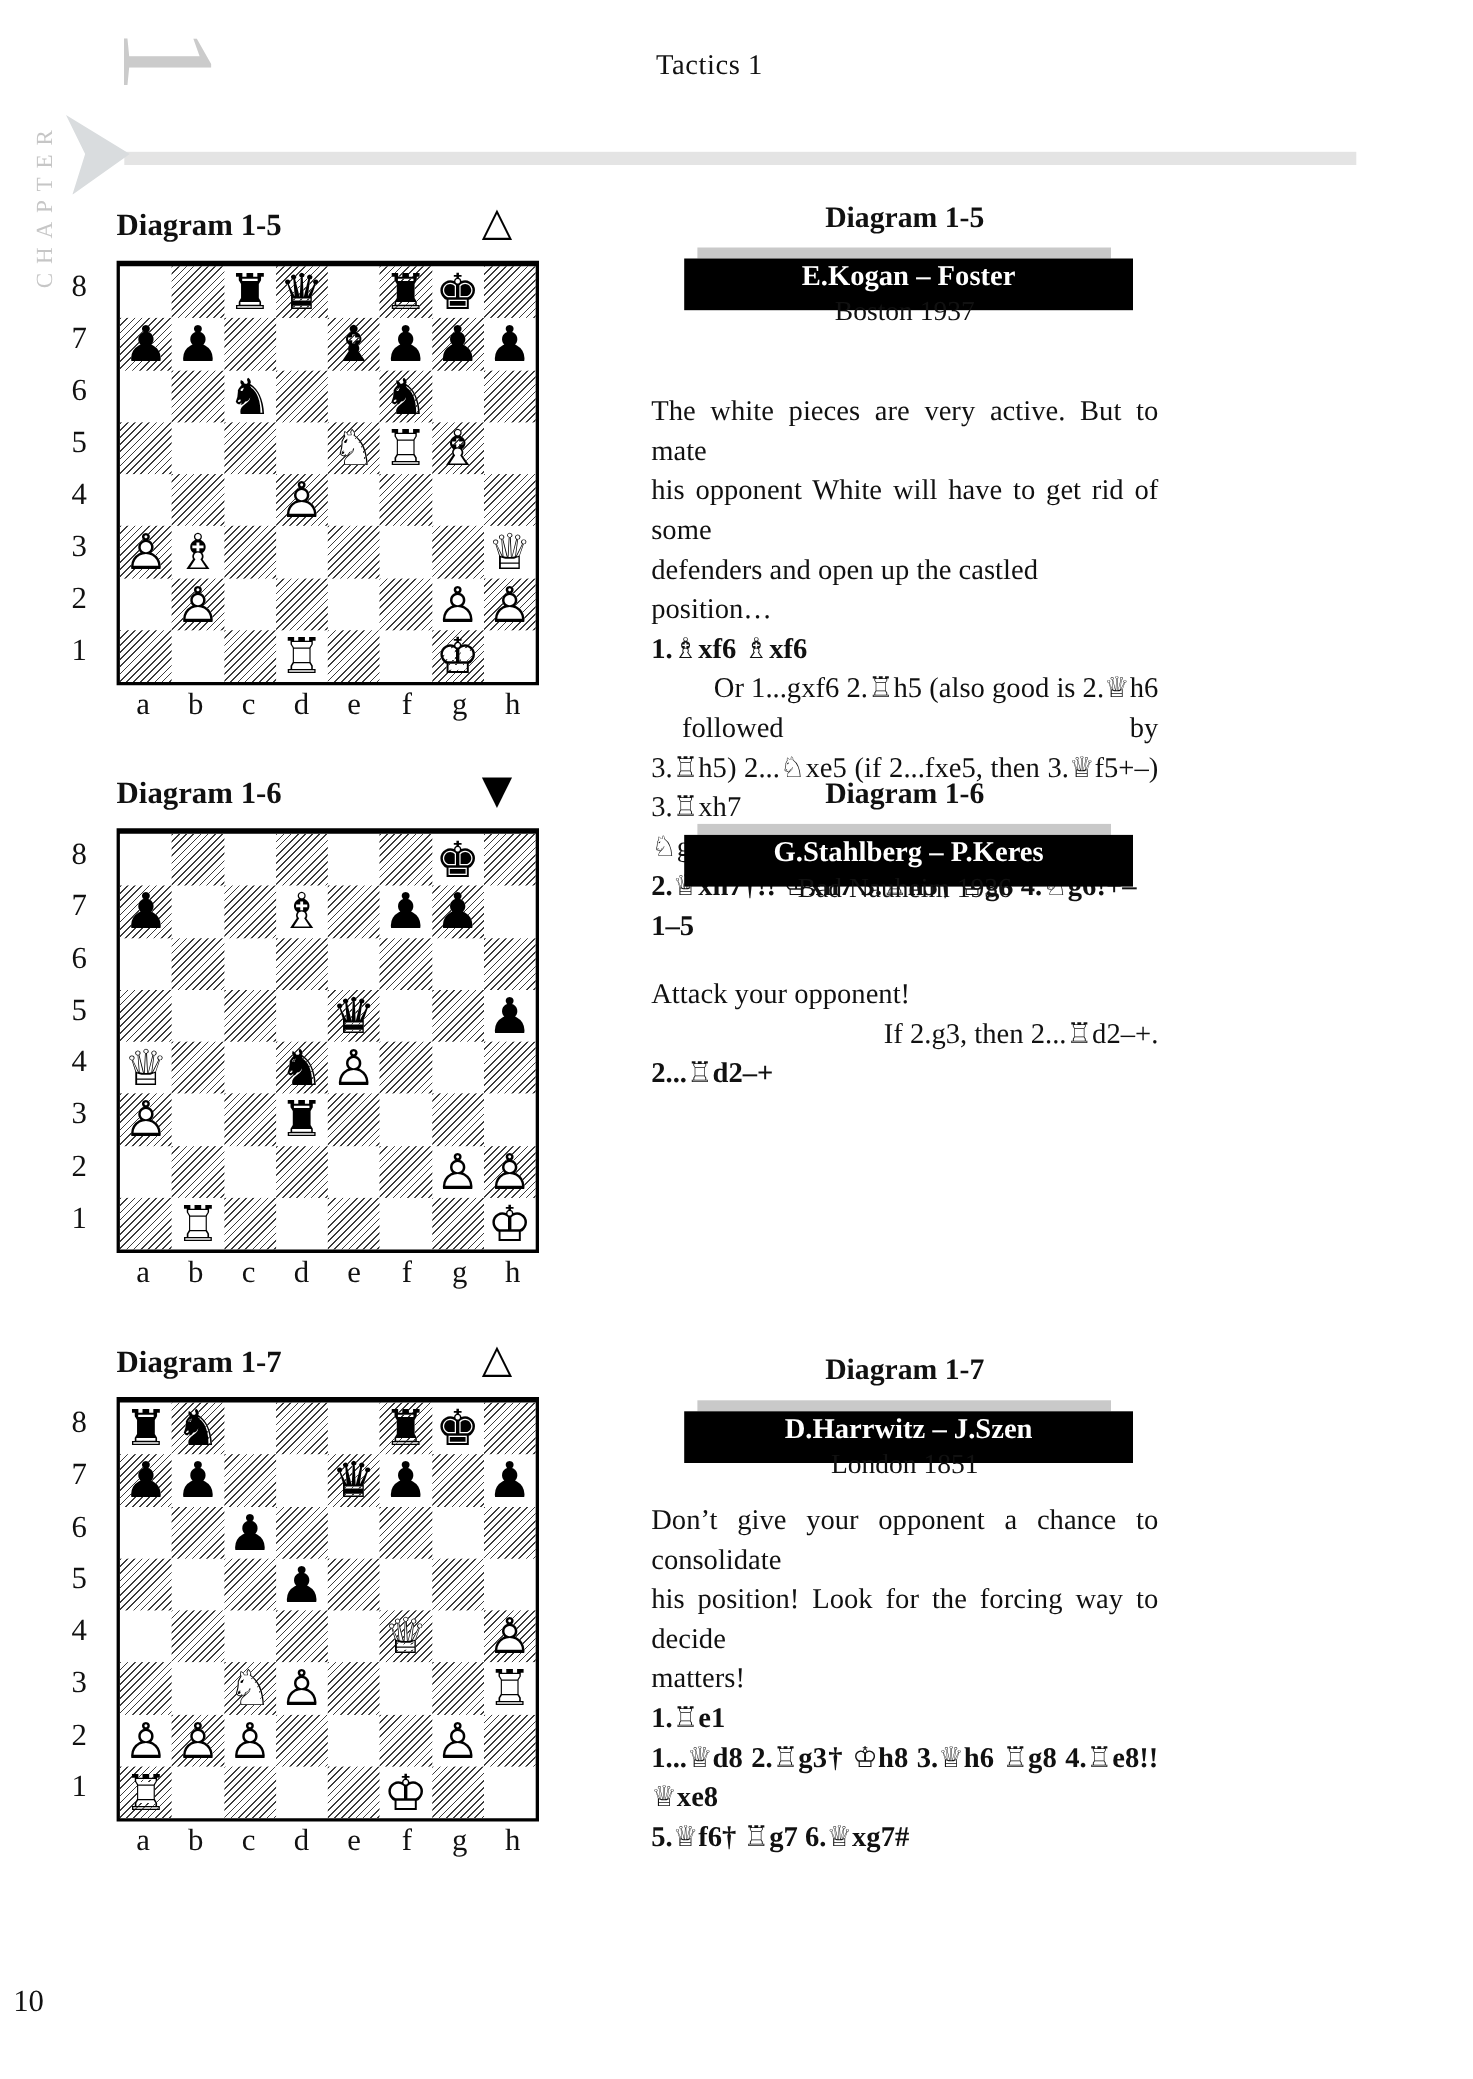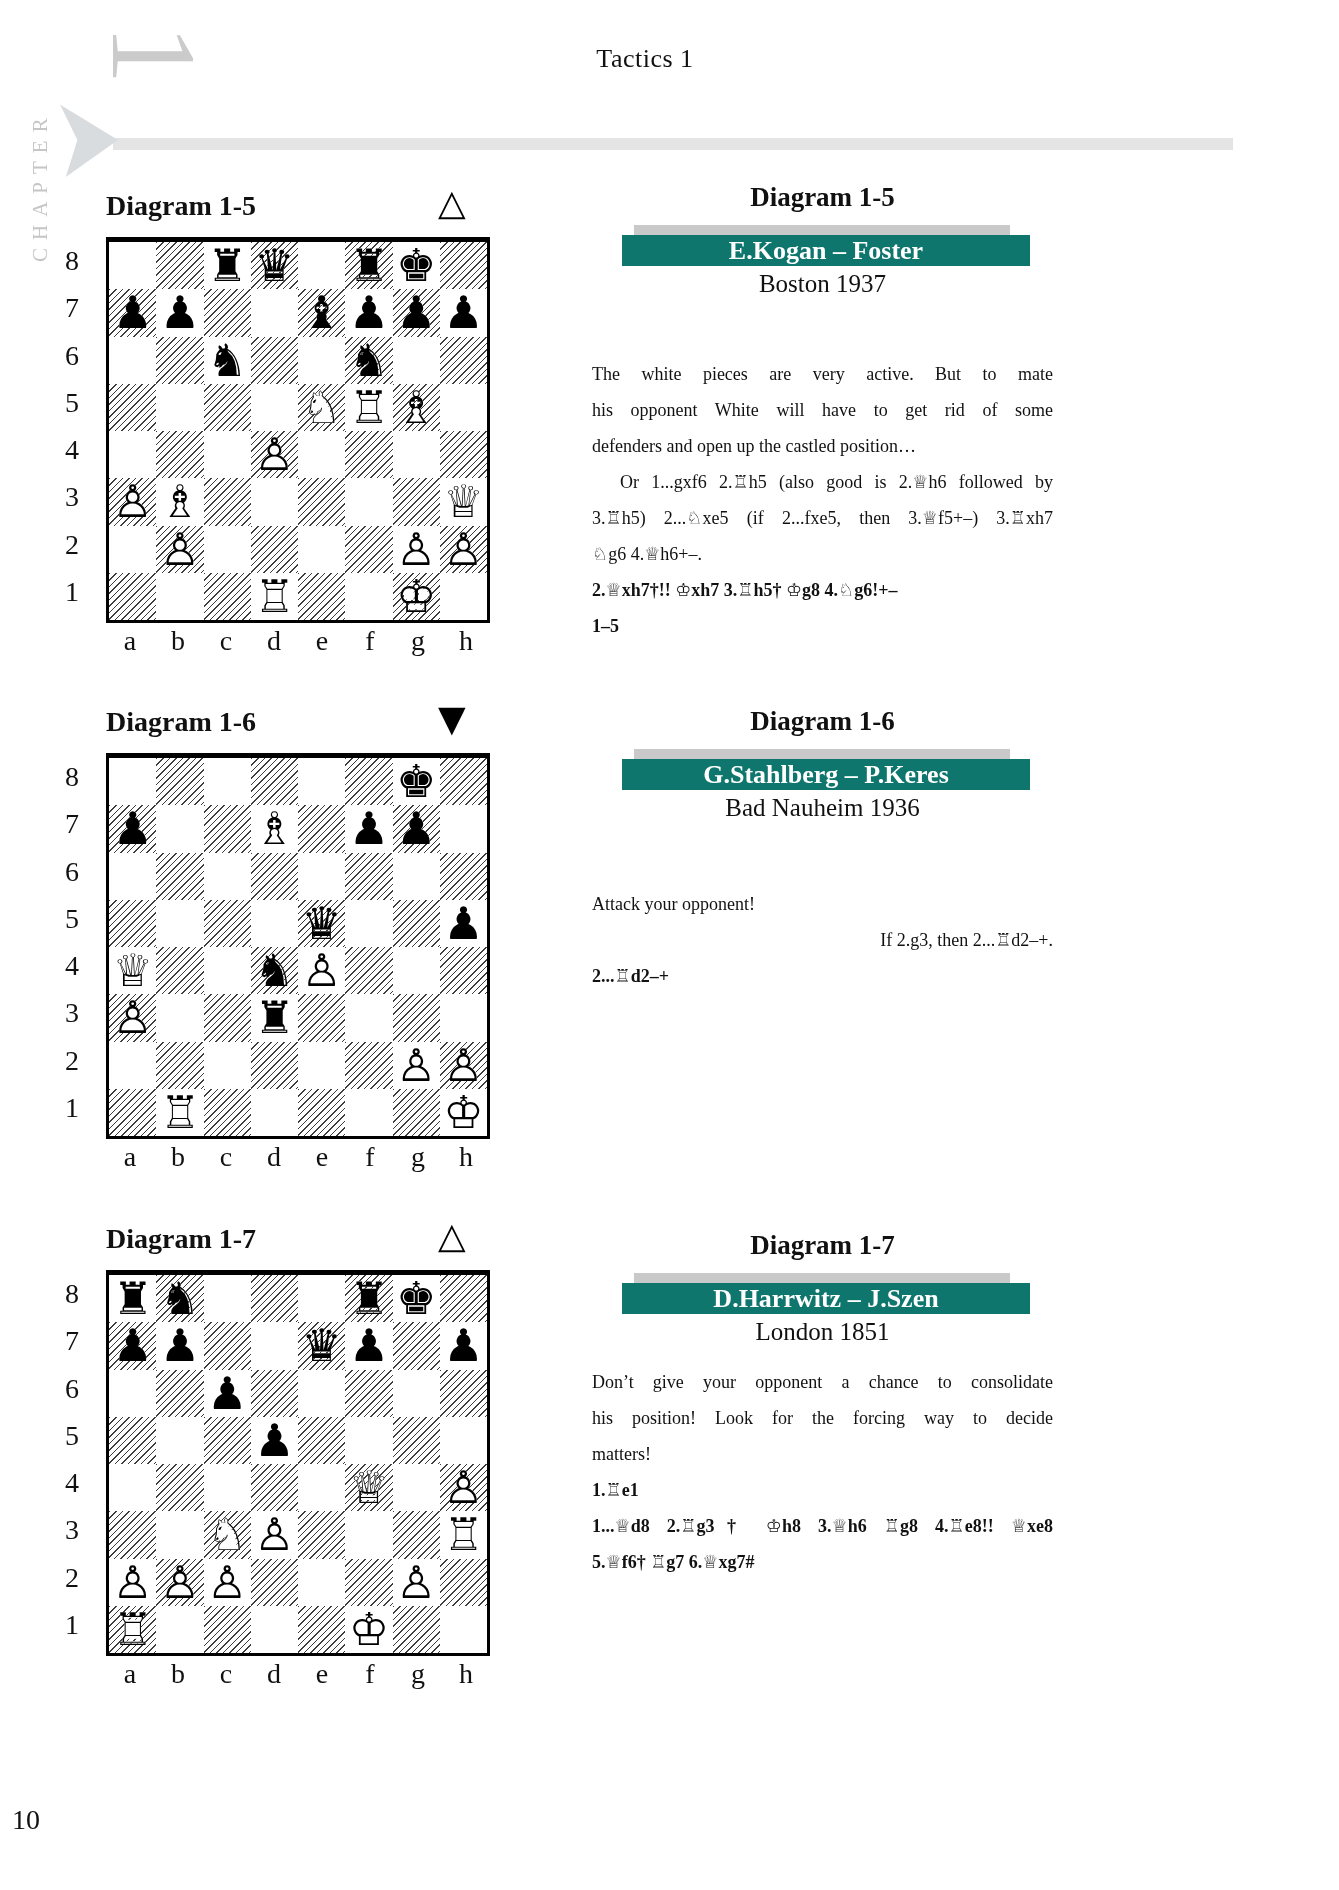--- a/index.html
+++ b/index.html
@@ -42,24 +42,24 @@
   .files{position:absolute;left:106px;top:443px;width:384px;display:grid;
          grid-template-columns:repeat(8,1fr);}
   .file-lbl{text-align:center;font-size:28px;line-height:32px;}
 
   
   .rcol{position:absolute;left:592px;width:461px;top:0;}
   .sec1 .rcol{top:8px;} .sec2 .rcol{top:15px;}
   .rhead{position:absolute;left:0;top:0px;width:461px;text-align:center;
          font-size:27px;font-weight:bold;}
   .rshadow{position:absolute;left:42px;top:43px;width:376px;height:10px;background:#c9c9c9;}
-  .rbar{position:absolute;left:30px;top:53px;width:408px;height:31px;background:#0f766e;
+  .rbar{position:absolute;left:30px;top:53px;width:408px;height:47px;background:#000000;
         color:#fff;text-align:center;font-size:26px;font-weight:bold;line-height:31px;}
   .rvenue{position:absolute;left:0;top:88px;width:461px;text-align:center;font-size:25px;}
-  .body{position:absolute;left:0;width:461px;font-size:18px;line-height:36px;}
+  .body{position:absolute;left:0;width:461px;font-size:26px;line-height:36px;}
   .sec0 .body{top:174px;} .sec1 .body{top:144px;margin-top:36px;} .sec2 .body{top:134px;}
   .bline{min-height:36px;}
   .bline.b{font-weight:bold;}
   .bline.j{text-align:justify;text-align-last:justify;}
   .bline.ind{padding-left:28px;text-align:right;}
 </style>
 </head>
 <body>
 
 <div class="page">
@@ -210,20 +210,21 @@
       </div>
     <div class="rcol">
       <div class="rhead">Diagram 1-5</div>
       <div class="rshadow"></div>
       <div class="rbar">E.Kogan – Foster</div>
       <div class="rvenue">Boston 1937</div>
       <div class="body">
           <div class="bline j">The white pieces are very active. But to mate</div>
           <div class="bline j">his opponent White will have to get rid of some</div>
           <div class="bline">defenders and open up the castled position…</div>
+          <div class="bline b">1.♗xf6 ♗xf6</div>
           <div class="bline j ind">Or 1...gxf6 2.♖h5 (also good is 2.♕h6 followed by</div>
           <div class="bline j">3.♖h5) 2...♘xe5 (if 2...fxe5, then 3.♕f5+–) 3.♖xh7</div>
           <div class="bline">♘g6 4.♕h6+–.</div>
           <div class="bline b">2.♕xh7†!! ♔xh7 3.♖h5† ♔g8 4.♘g6!+–</div>
           <div class="bline b">1–5</div>
         </div>
     </div>
   </div>
 
   <div class="sec sec1">

